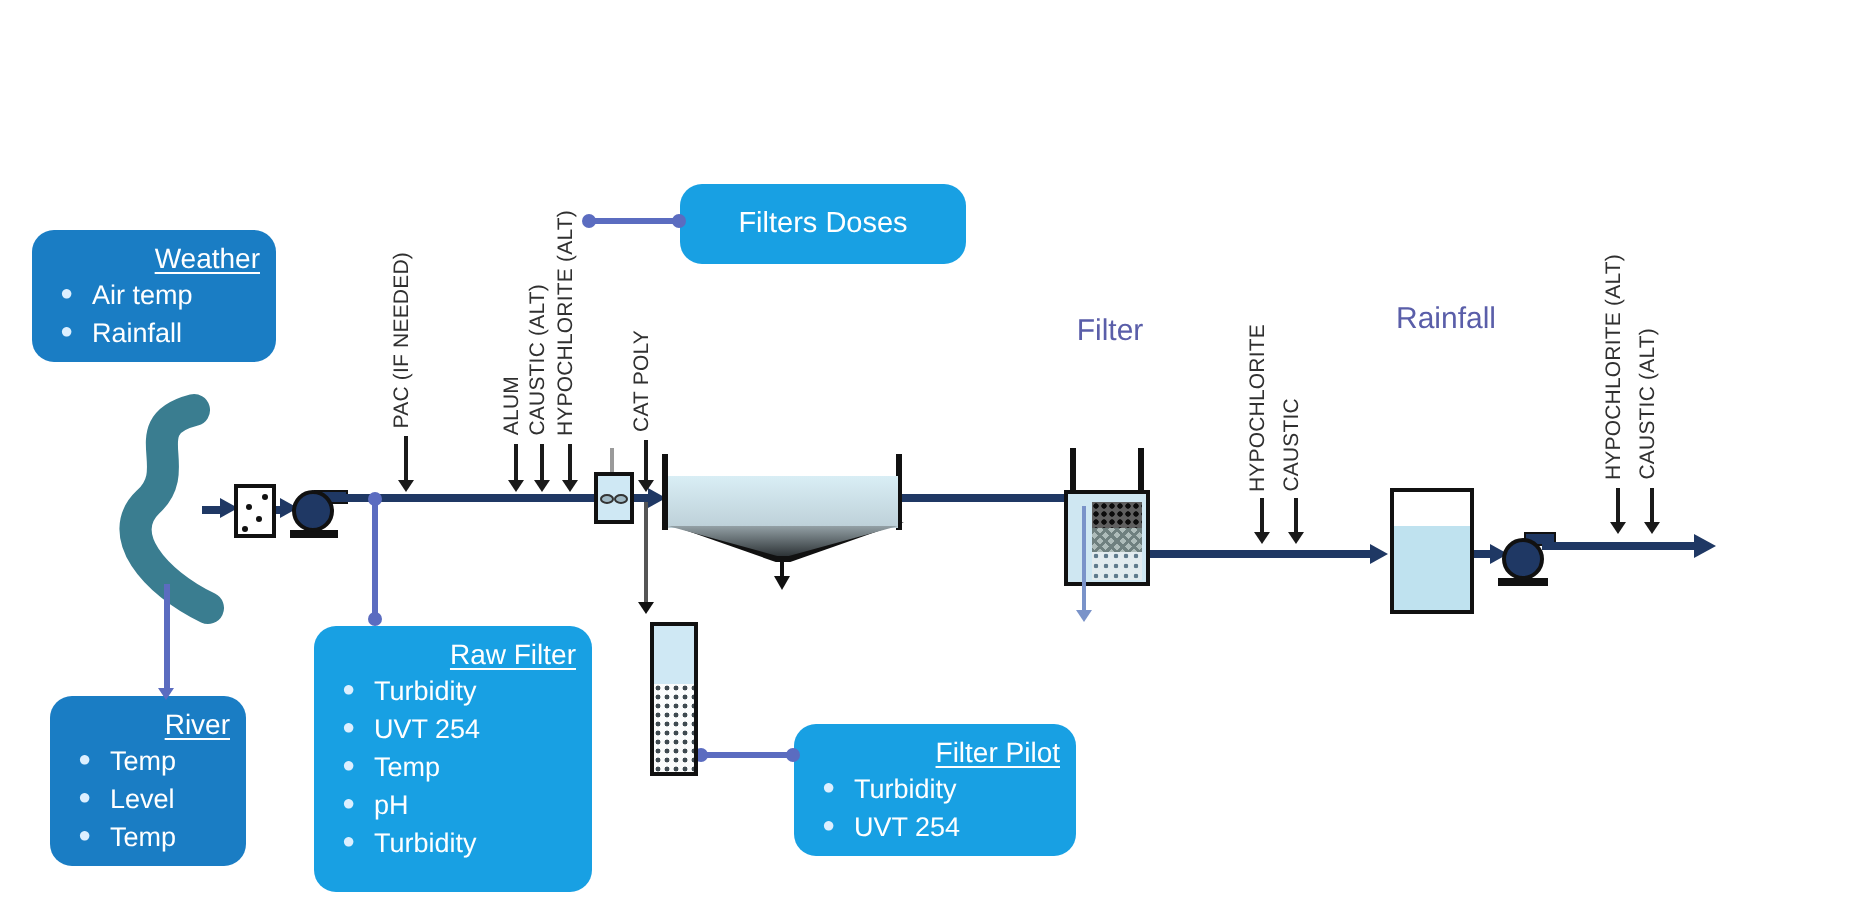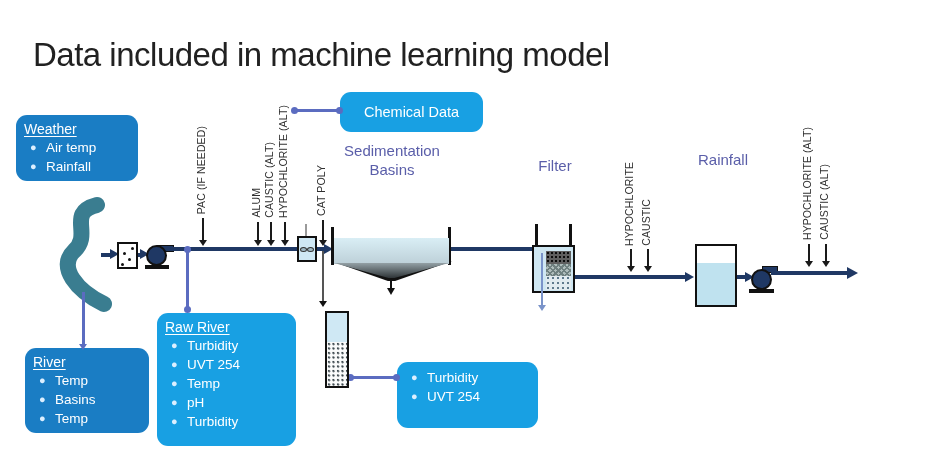--- a/index.html
+++ b/index.html
@@ -5,21 +5,21 @@
   html,body{margin:0;padding:0;background:#ffffff;}
   .canvas{position:relative;width:932px;height:454px;background:#ffffff;overflow:hidden;
           font-family:"Liberation Sans",sans-serif;}
   .abs{position:absolute;}
   .title{position:absolute;left:33px;top:36px;font-size:33px;font-weight:400;color:#212121;
          letter-spacing:-0.5px;white-space:nowrap;}
   
   .ibox{position:absolute;border-radius:11px;color:#ffffff;padding:6px 8px 6px 8px;box-sizing:border-box;}
   .ibox.dark{background:#1a7dc4;}
   .ibox.light{background:#18a0e3;}
-  .ibox-h{text-align:left;font-size:14px;text-decoration:underline;text-underline-offset:2px;margin-bottom:1px;}
+  .ibox-h{text-align:right;font-size:14px;text-decoration:underline;text-underline-offset:2px;margin-bottom:1px;}
   .ibox ul{list-style:none;margin:0;padding:0 0 0 6px;}
   .ibox li{display:flex;font-size:13.5px;line-height:19px;}
   .blt{width:16px;color:#dcefff;font-size:11px;}
   
   .stage{position:absolute;color:#5a5ea9;font-size:15px;text-align:center;line-height:19px;}
   
   .pipe{position:absolute;height:4px;background:#1f3864;}
   .pipe-ar{position:absolute;width:0;height:0;border-top:5.5px solid transparent;
            border-bottom:5.5px solid transparent;border-left:9px solid #1f3864;}
   .pipe-ar.big{border-top-width:6.5px;border-bottom-width:6.5px;border-left-width:11px;}
@@ -74,56 +74,55 @@
            border-bottom:0;border-top:6.5px solid #111;}
   .underflow-l{position:absolute;left:390px;top:280px;width:2px;height:8px;background:#111;}
   .underflow-a{position:absolute;left:386.5px;top:288px;width:0;height:0;border:4.5px solid transparent;
                border-bottom:0;border-top:7px solid #111;}
 </style>
 </head>
 <body>
 
 <div class="canvas">
 
-  <div class="title">Data included in machine learning model</div>
 
   <div class="ibox dark" style="left:16px;top:115px;width:122px;height:66px;">
     <div class="ibox-h">Weather</div>
     <ul>
       <li>
           <span class="blt">●</span>
           <span>Air temp</span>
         </li>
       <li>
           <span class="blt">●</span>
           <span>Rainfall</span>
         </li>
     </ul>
   </div>
 
-  <div class="ibox dark" style="left:25px;top:348px;width:124px;height:85px;">
+  <div class="ibox dark" style="left:25px;top:348px;width:98px;height:85px;">
     <div class="ibox-h">River</div>
     <ul>
       <li>
           <span class="blt">●</span>
           <span>Temp</span>
         </li>
       <li>
           <span class="blt">●</span>
-          <span>Basins</span>
+          <span>Level</span>
         </li>
       <li>
           <span class="blt">●</span>
           <span>Temp</span>
         </li>
     </ul>
   </div>
 
   <div class="ibox light" style="left:157px;top:313px;width:139px;height:133px;">
-    <div class="ibox-h">Raw River</div>
+    <div class="ibox-h">Raw Filter</div>
     <ul>
       <li>
           <span class="blt">●</span>
           <span>Turbidity</span>
         </li>
       <li>
           <span class="blt">●</span>
           <span>UVT 254</span>
         </li>
       <li>
@@ -135,37 +134,37 @@
           <span>pH</span>
         </li>
       <li>
           <span class="blt">●</span>
           <span>Turbidity</span>
         </li>
     </ul>
   </div>
 
   <div class="ibox light" style="left:340px;top:92px;width:143px;height:40px;display:flex;align-items:center;justify-content:center;">
-    <div style="font-size:14.5px;text-align:center;">Chemical Data</div>
+    <div style="font-size:14.5px;text-align:center;">Filters Doses</div>
   </div>
 
   <div class="ibox light" style="left:397px;top:362px;width:141px;height:66px;">
+    <div class="ibox-h">Filter Pilot</div>
     <ul>
       <li>
           <span class="blt">●</span>
           <span>Turbidity</span>
         </li>
       <li>
           <span class="blt">●</span>
           <span>UVT 254</span>
         </li>
     </ul>
   </div>
 
-  <div class="stage" style="left:327px;top:141px;width:130px;">Sedimentation Basins</div>
   <div class="stage" style="left:515px;top:156px;width:80px;">Filter</div>
   <div class="stage" style="left:668px;top:150px;width:110px;">Rainfall</div>
 
   <svg class="abs" style="left:52px;top:196px;" width="72" height="124" viewBox="0 0 72 124">
     <path d="M 45 9 C 14 17 41 38 22 55 C 5 71 25 95 52 108" fill="none" stroke="#3a7d90" stroke-width="16" stroke-linecap="round"></path>
   </svg>
 
   <div class="pipe" style="left:101px;top:253px;width:10px;height:3.5px;"></div>
   <div class="pipe-ar" style="left:110px;top:249px;"></div>
   <div class="intake" style="left:117px;top:242px;">

